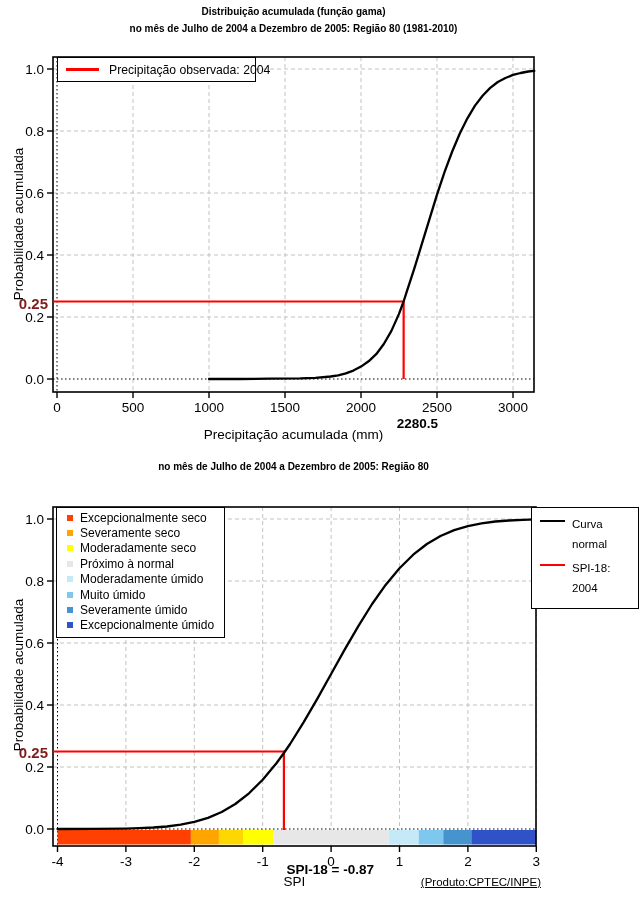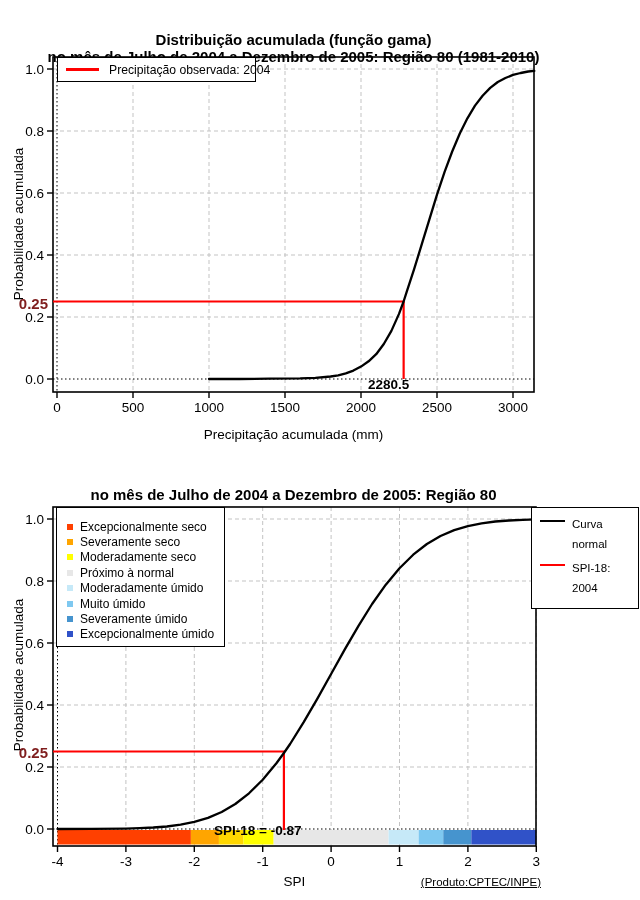--- a/index.html
+++ b/index.html
@@ -1,28 +1,28 @@
 <!DOCTYPE html>
 <html><head>
 <meta charset="utf-8">
 <style>
   html,body{margin:0;padding:0;}
   body{width:640px;height:900px;position:relative;background:#ffffff;
        font-family:"Liberation Sans",sans-serif;color:#000;overflow:hidden;}
   .abs{position:absolute;}
-  .title{font-weight:bold;font-size:15px;line-height:16.5px;text-align:center;margin-top:28px;}
+  .title{font-weight:bold;font-size:10px;line-height:16.5px;text-align:center;}
   .axis-label{font-size:13.5px;text-align:center;}
   .ylab{width:170px;height:18px;line-height:18px;transform:rotate(-90deg);}
   .prob-label{font-weight:bold;font-size:15px;color:#7f1d1d;text-align:right;}
-  .ann{font-weight:bold;font-size:13.5px;text-align:left;}
+  .ann{font-weight:bold;font-size:13.5px;text-align:right;margin-top:39px;}
   .legend-box{border:1px solid #000;background:#fff;box-sizing:border-box;}
   #p1-legend{left:57px;top:57px;width:199px;height:25px;display:flex;align-items:center;padding:0 8px;}
   #p1-legend .sample{width:33px;height:3px;background:#f00;margin-right:10px;flex:none;}
   #p1-legend .lab{font-size:12.2px;white-space:nowrap;}
-  #cat-legend{left:56px;top:507px;width:169px;padding:11px 6px 4px 7px;}
+  #cat-legend{left:56px;top:507px;width:169px;padding:2px 6px 4px 7px;}
   .cat-row{display:flex;align-items:center;height:15.4px;}
   .cat-swatch{width:6px;height:6px;margin:0 7px 0 3px;flex:none;}
   .cat-lab{font-size:12px;white-space:nowrap;}
   #line-legend{left:531px;top:507px;width:108px;padding:6px 5px 6px 6px;}
   .ll-row{display:flex;align-items:flex-start;margin-bottom:4px;}
   .ll-sample{width:25px;height:2.4px;margin:6px 7px 0 2px;flex:none;}
   .ll-lab{font-size:11.5px;line-height:20px;}
   .credit{font-size:11.5px;text-align:right;text-decoration:underline;}
   svg text{font-family:"Liberation Sans",sans-serif;fill:#000;}
 </style>

